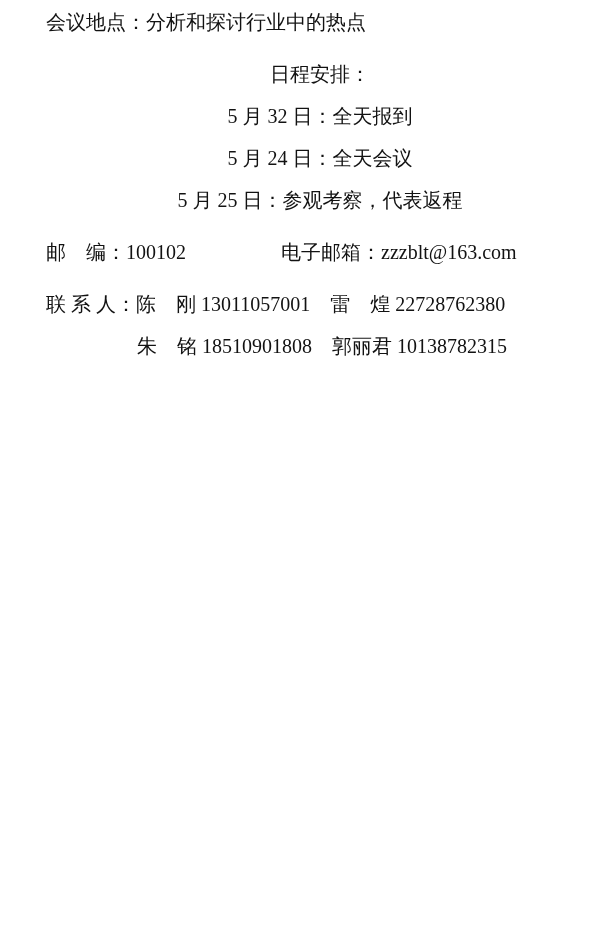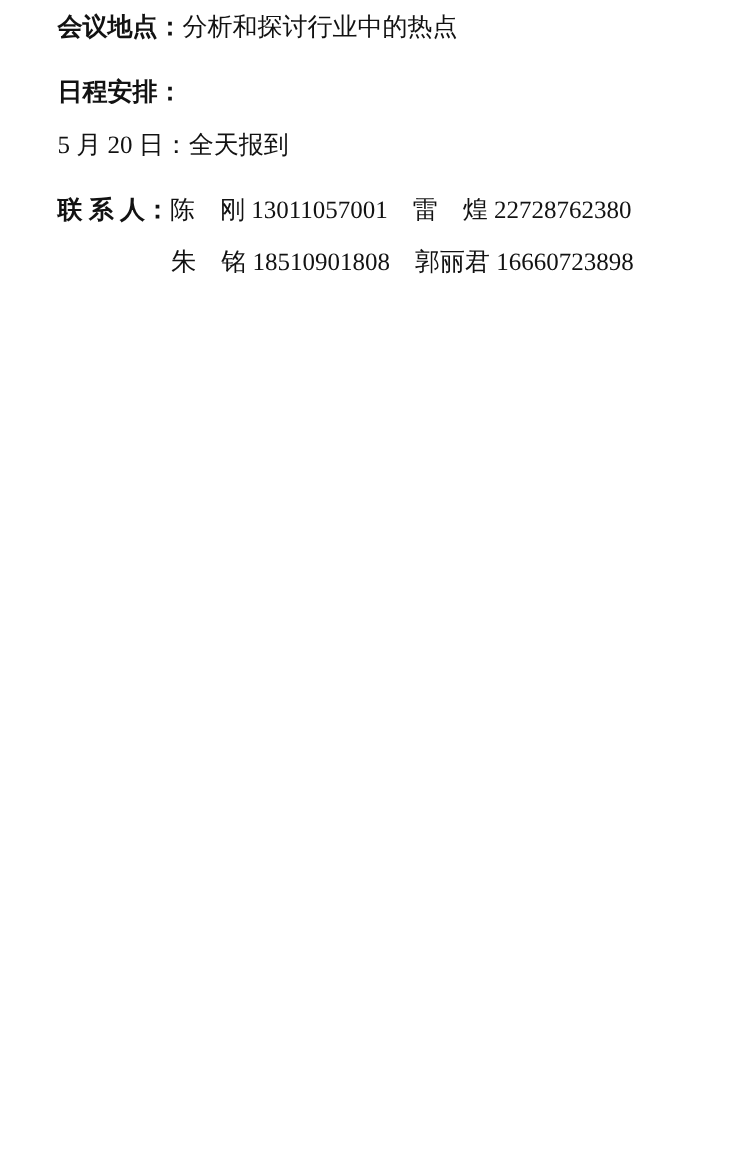--- a/index.html
+++ b/index.html
@@ -19,28 +19,28 @@
     font-size: 20px;
   }
   p.para {
     margin: 0 0 10px 0;
     line-height: 42px;
     text-align: justify;
     text-indent: 2em;
     white-space: pre-wrap;
   }
   .label {
-    font-weight: bold;
+    font-weight: normal;
   }
   .schedule-block {
     margin-bottom: 10px;
   }
   .schedule-block p.para {
     margin-bottom: 0;
-    text-align: left;
+    text-align: center;
   }
   .email-gap {
     display: inline-block;
     width: 95px;
   }
   .row2-indent {
     display: inline-block;
     width: 131px;
   }
   p.last {
@@ -51,23 +51,26 @@
 <body>
 
 <div class="doc">
 
   <p class="para"><b class="label">会议地点：</b><span>分析和探讨行业中的热点</span></p>
 
 
 
   <div class="schedule-block">
     <p class="para"><b class="label">日程安排：</b></p>
-    <p class="para">5 月 20 日：全天报到</p>
+    <p class="para">5 月 32 日：全天报到</p>
+    <p class="para">5 月 24 日：全天会议</p>
+    <p class="para">5 月 25 日：参观考察，代表返程</p>
   </div>
 
 
 
 
+  <p class="para"><b class="label">邮　编：</b><span>100102</span><span class="email-gap"></span><b class="label">电子邮箱：</b><span>zzzblt@163.com</span></p>
 
 
-  <p class="para last"><b class="label">联 系 人：</b><span>陈　刚 13011057001　雷　煌 22728762380</span><br><span class="row2-indent"></span><span>朱　铭 18510901808　郭丽君 16660723898</span></p>
+  <p class="para last"><b class="label">联 系 人：</b><span>陈　刚 13011057001　雷　煌 22728762380</span><br><span class="row2-indent"></span><span>朱　铭 18510901808　郭丽君 10138782315</span></p>
 
 </div>
 
 </body></html>

